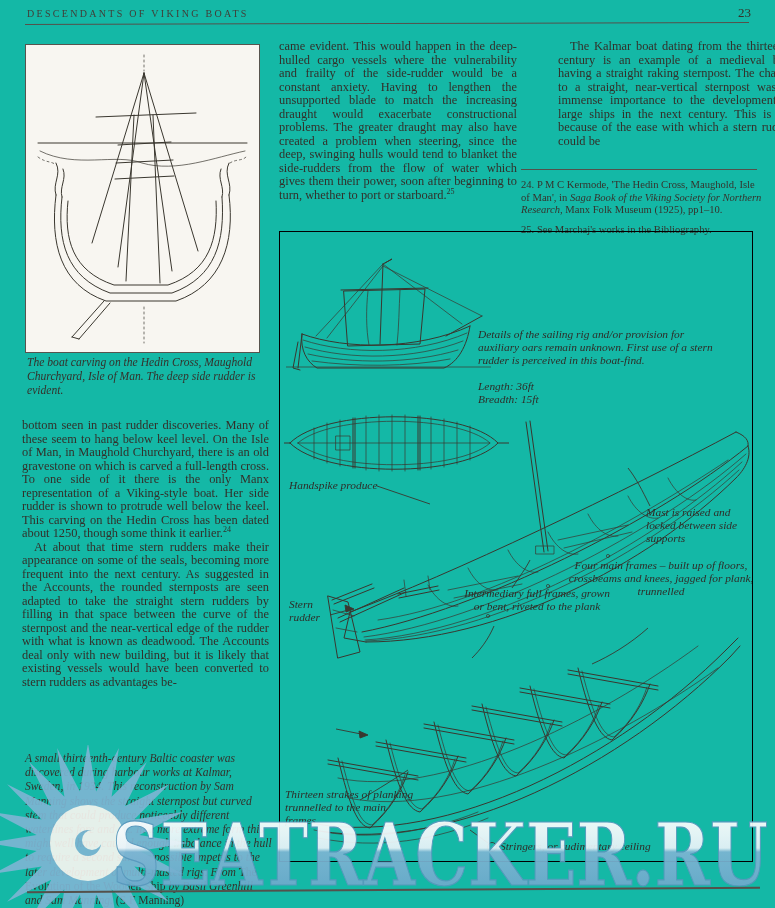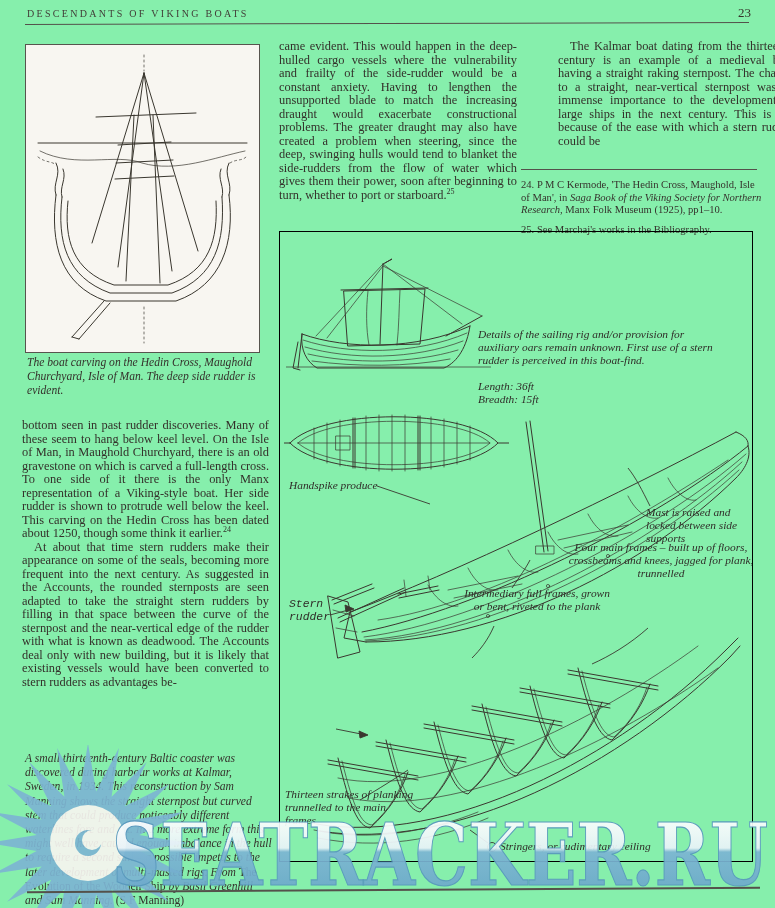--- a/index.html
+++ b/index.html
@@ -1,18 +1,18 @@
 <!DOCTYPE html>
 <html><head>
 <meta charset="utf-8">
 <style>
   html,body{margin:0;padding:0;}
   .page{
     position:relative; width:775px; height:908px;
-    background:#86efac; overflow:hidden;
+    background:#14b8a6; overflow:hidden;
     font-family:"Liberation Serif", serif; color:#312e29;
   }
   .abs{position:absolute;}
   .header-title{
     left:27px; top:8px; font-size:10px; letter-spacing:2.3px;
     color:#413e38; font-weight:normal;
   }
   .page-number{ right:24px; top:5px; font-size:13px; color:#353229;}
   .rule{ background:#54514b; height:1.2px; }
   .body-text{
@@ -200,23 +200,23 @@
         <path d="M56,497 L86,503"></path>
         <polygon points="88,503 79,499 80,506" fill="#3a372f"></polygon>
         <path d="M80,568 C100,556 116,546 128,538"></path>
         <circle cx="212" cy="615" r="4.5"></circle>
         <path d="M208,611 L190,598"></path>
       </g>
     </svg>
 
     <div class="abs plabel" style="left:9px;top:247px;">Handspike produce</div>
     <div class="abs plabel" style="left:366px;top:274px;width:108px;">Mast is raised and locked between side supports</div>
-    <div class="abs plabel centered" style="left:288px;top:309px;width:186px;text-align:center;">Four main frames – built up of floors, crossbeams and knees, jagged for plank, trunnelled</div>
+    <div class="abs plabel centered" style="left:288px;top:327px;width:186px;text-align:center;">Four main frames – built up of floors, crossbeams and knees, jagged for plank, trunnelled</div>
     <div class="abs plabel centered" style="left:178px;top:355px;width:158px;">Intermediary full frames, grown or bent, riveted to the plank</div>
-    <div class="abs plabel" style="left:9px;top:366px;font-family:Liberation Mono, monospace;">
+    <div class="abs plabel" style="left:9px;top:366px;">
       <div>Stern</div>
       <div>rudder</div>
     </div>
     <div class="abs plabel" style="left:5px;top:556px;width:132px;">Thirteen strakes of planking trunnelled to the main frames</div>
     <div class="abs plabel" style="left:220px;top:608px;">Stringers, or rudimentary ceiling</div>
   </div>
 
   <svg class="abs wm" style="left:0;top:745px;" width="775" height="163" viewBox="0 0 775 163">
     <defs>
       <linearGradient id="wmgrad" gradientUnits="userSpaceOnUse" x1="0" y1="74" x2="0" y2="140">

